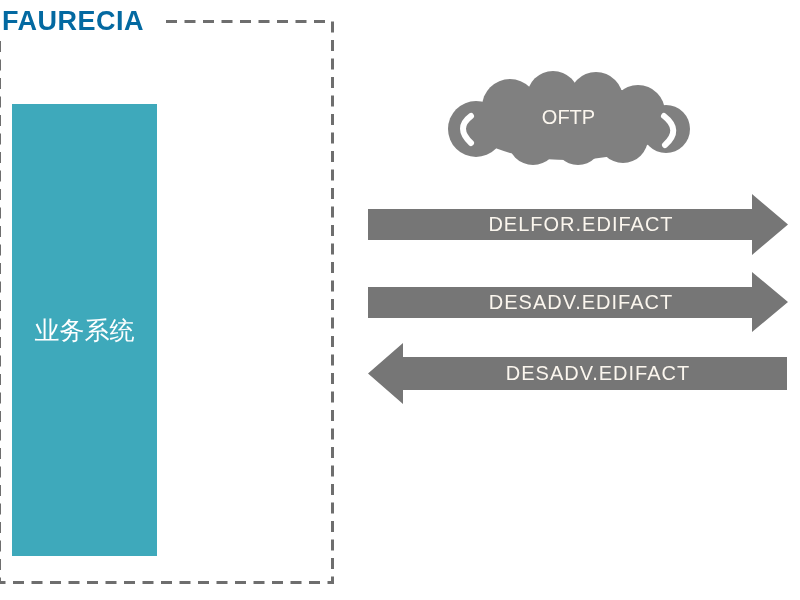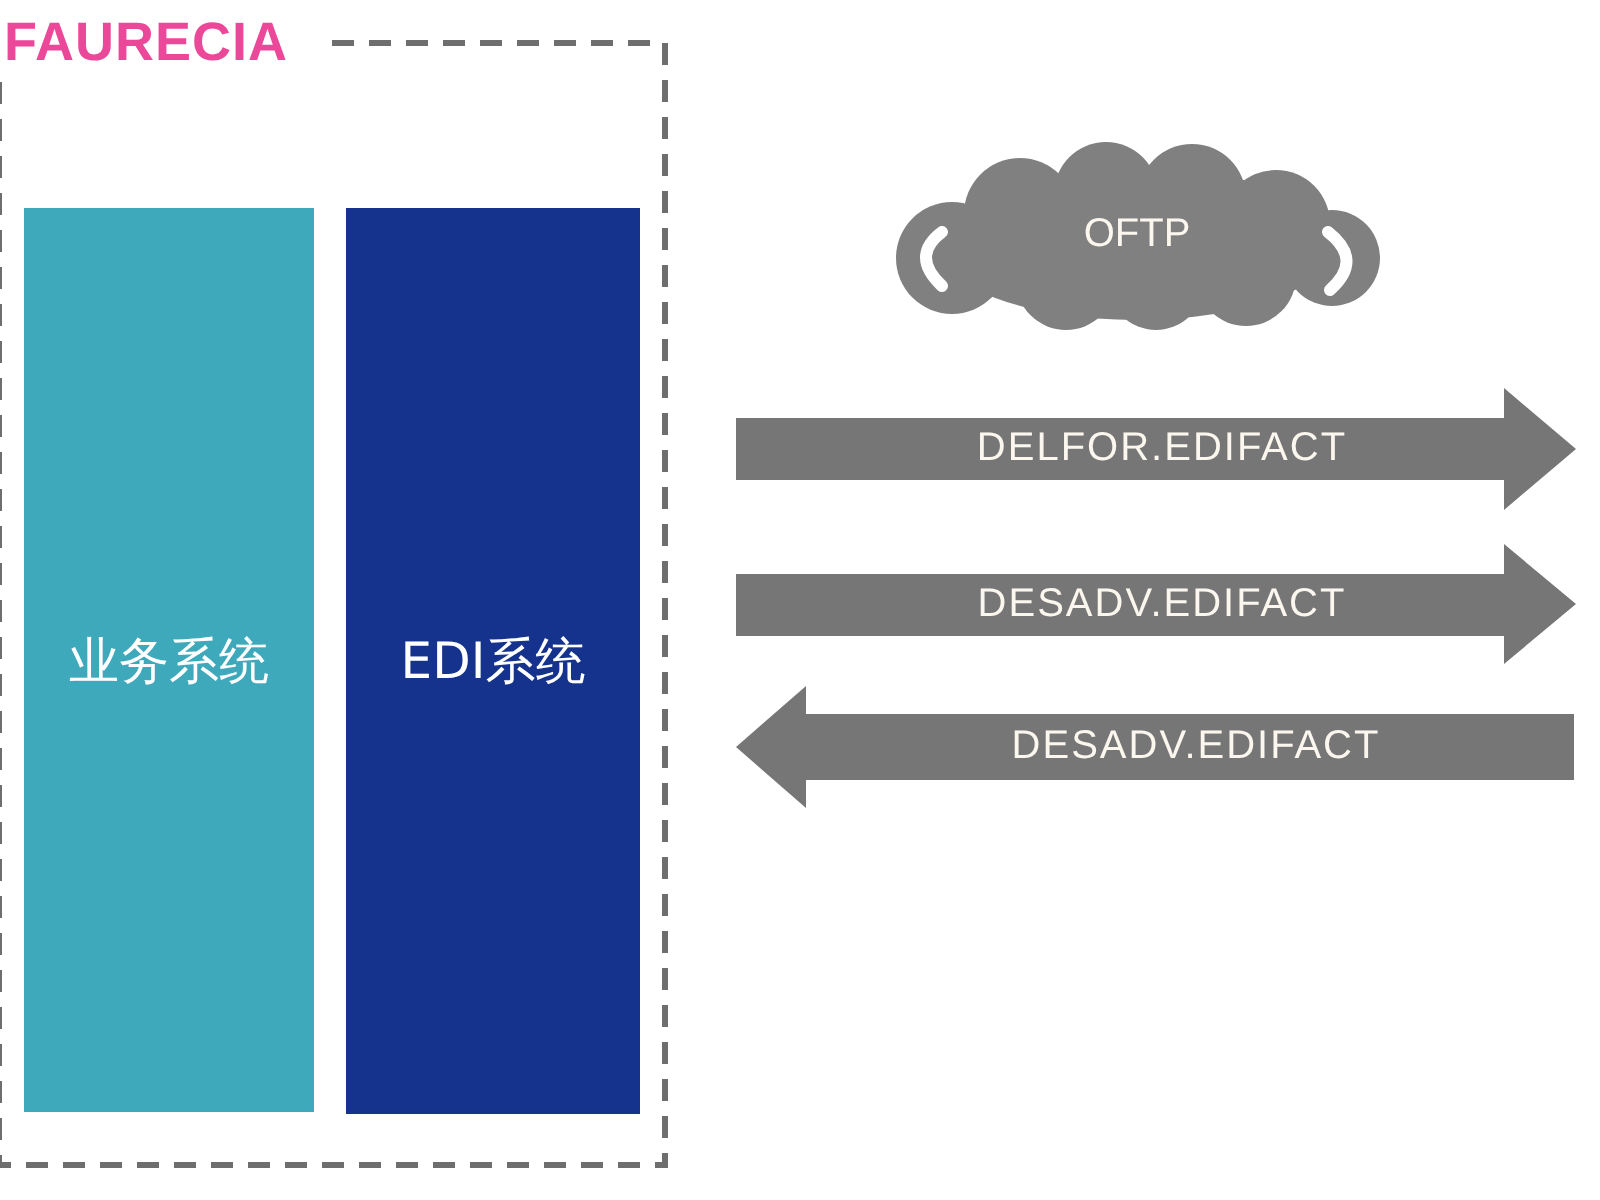--- a/index.html
+++ b/index.html
@@ -30,21 +30,21 @@
   .logo {
     position: absolute;
     left: 0;
     top: 4px;
     z-index: 2;
     background: #ffffff;
     padding: 2px 22px 4px 2px;
     font-size: 27px;
     font-weight: bold;
     letter-spacing: 0.5px;
-    color: #ec4899;
+    color: #0369a1;
   }
   
   .block {
     position: absolute;
     z-index: 2;
     display: flex;
     align-items: center;
     justify-content: center;
     color: #ffffff;
     font-size: 25px;
@@ -118,23 +118,20 @@
 
   <svg class="boundary-svg" viewBox="0 0 336 564">
     <rect x="1.5" y="1.5" width="333" height="561" fill="none" stroke="#6E6E6E" stroke-width="3" stroke-dasharray="11 7.5"></rect>
   </svg>
 
   <div class="logo">FAURECIA</div>
 
   <div class="block block-business">
     <span>业务系统</span>
   </div>
-  <div class="block block-edi">
-    <span>EDI系统</span>
-  </div>
 
   <div class="cloud">
     <svg viewBox="0 0 263 102">
       <g fill="#808080">
         <ellipse cx="131" cy="56" rx="100" ry="38"></ellipse>
         <circle cx="39" cy="63" r="28"></circle>
         <circle cx="73" cy="41" r="28"></circle>
         <circle cx="116" cy="31" r="26"></circle>
         <circle cx="159" cy="33" r="27"></circle>
         <circle cx="201" cy="46" r="27"></circle>

